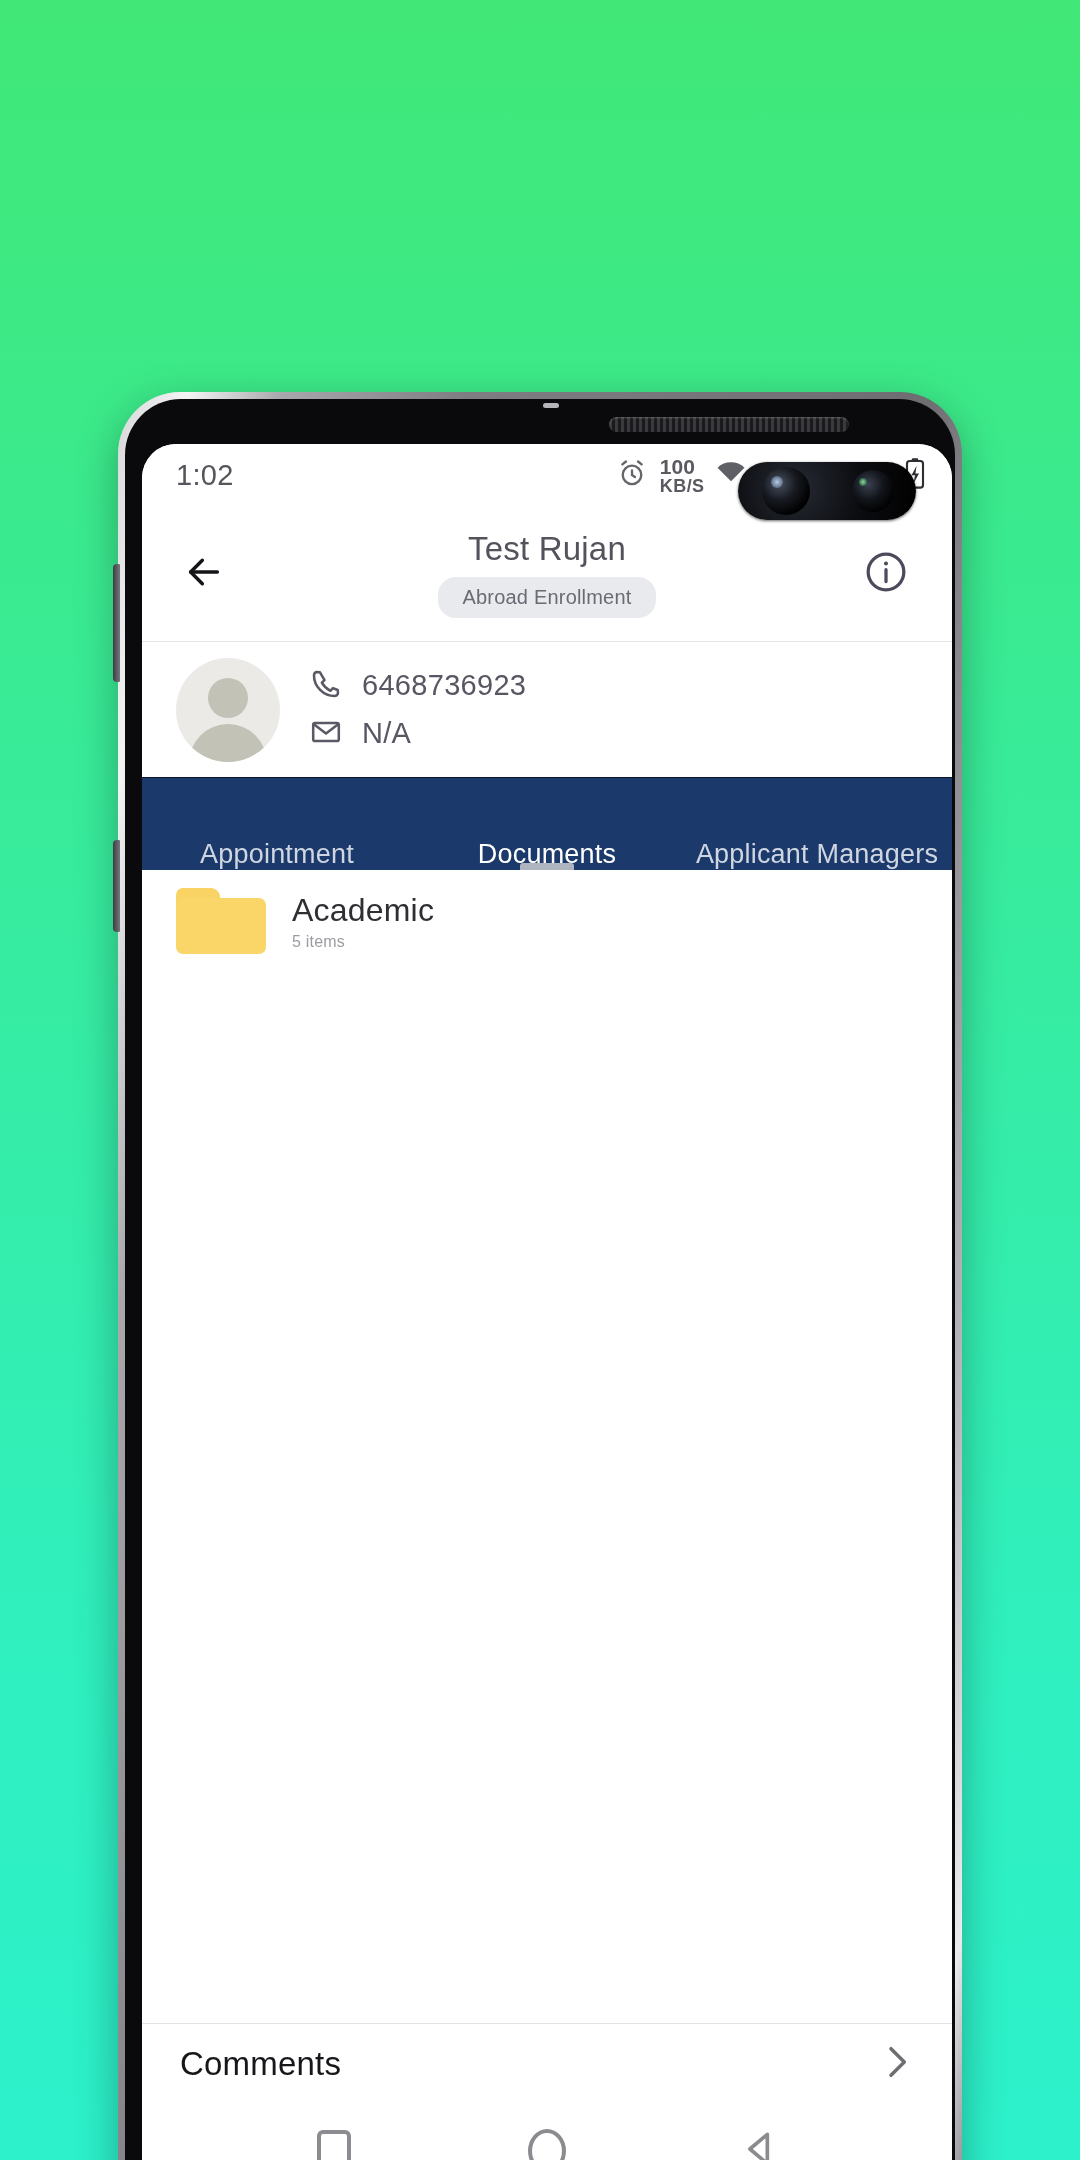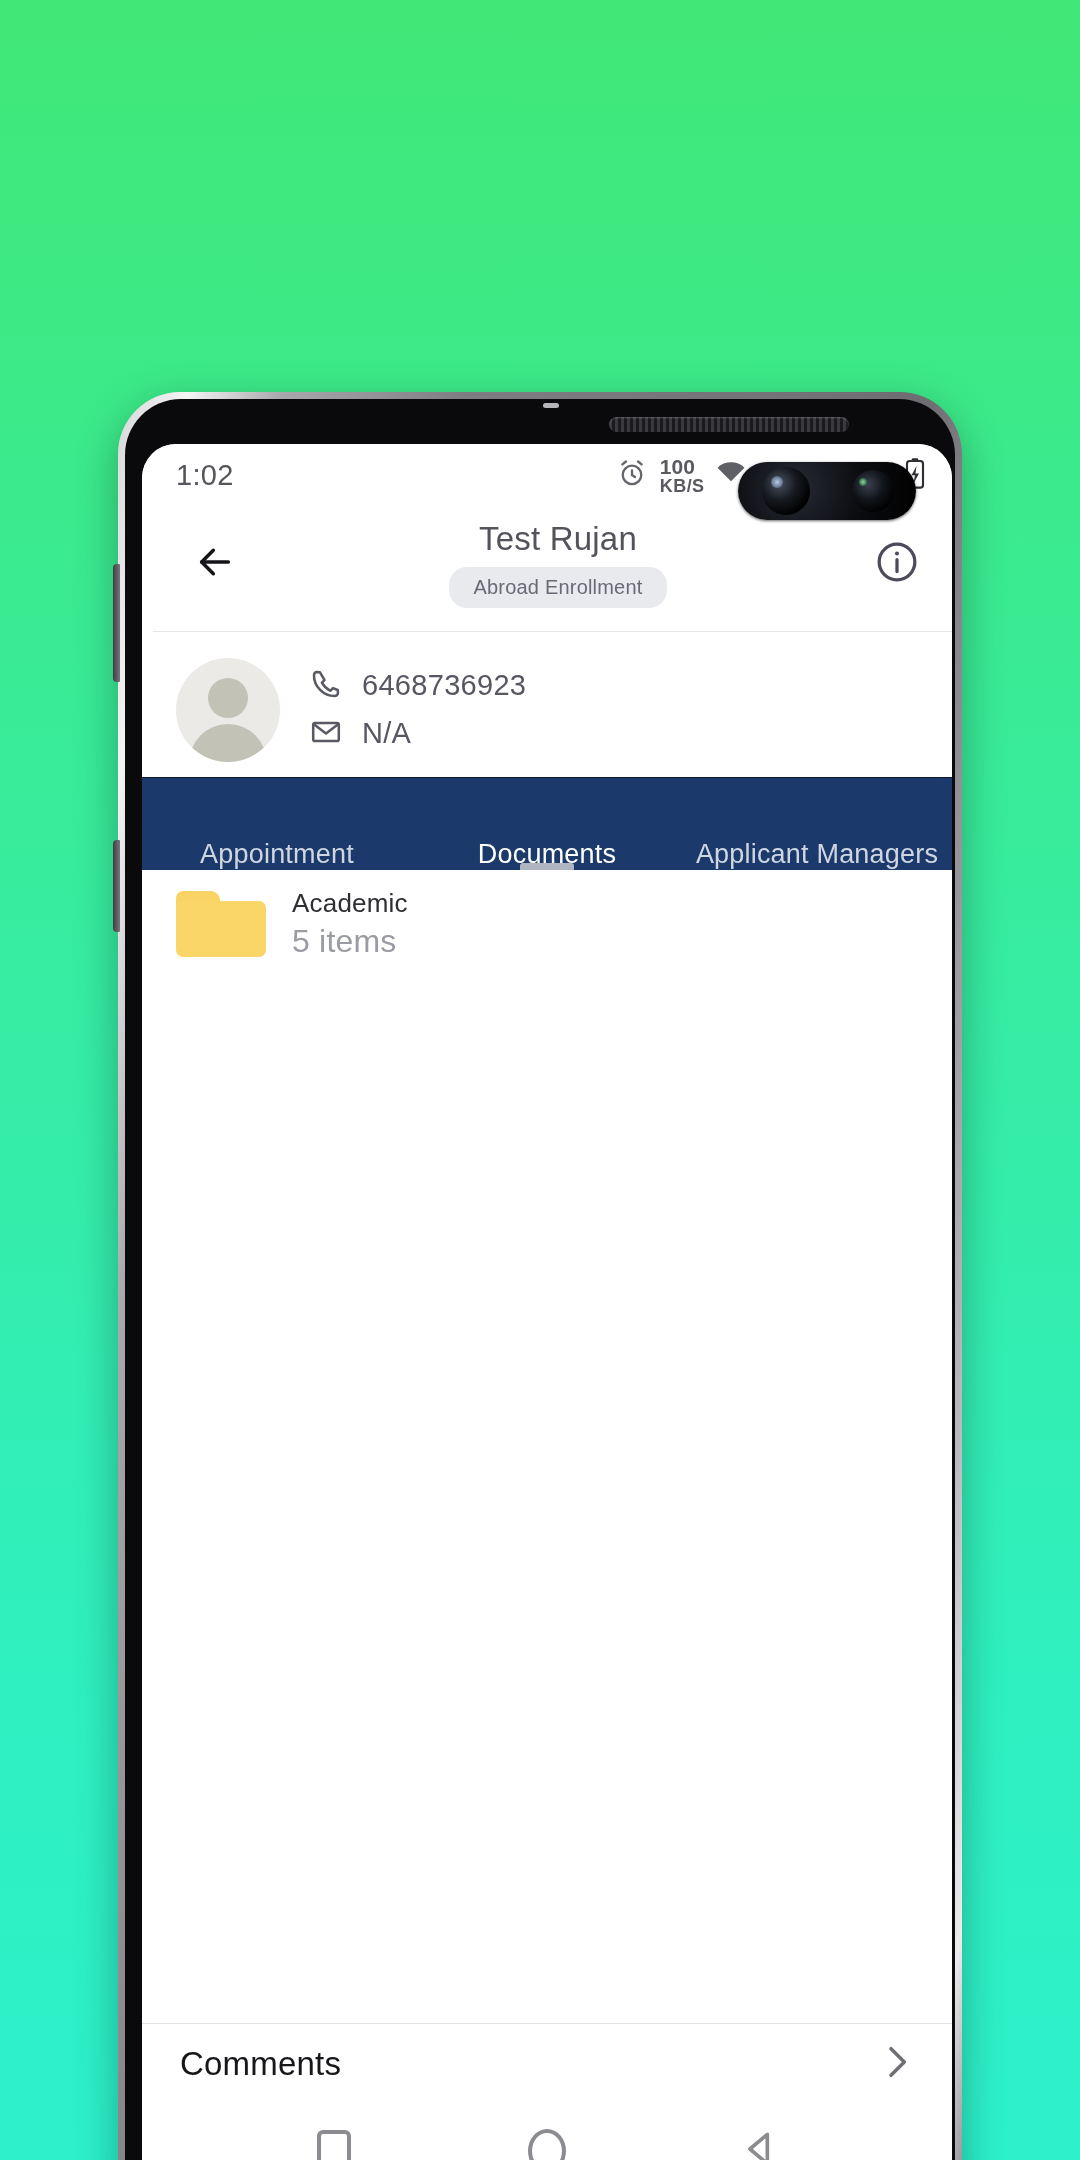--- a/index.html
+++ b/index.html
@@ -73,22 +73,22 @@
   }
   .status-time{ font-size:29px; color:#55555b; letter-spacing:.3px; }
   .status-right{ display:flex; align-items:center; gap:11px; }
   .net-speed{ display:flex; flex-direction:column; align-items:flex-start; line-height:1; margin-left:2px; }
   .net-speed .v{ font-size:21px; font-weight:bold; color:#5a5a60; }
   .net-speed .u{ font-size:18px; font-weight:bold; color:#5a5a60; letter-spacing:.4px; }
   .batt-pct{ font-size:27px; color:#2e2e33; letter-spacing:-.5px; }
 
   
   .app-bar{
-    position:absolute; left:0; top:52px; width:100%; height:136px;
-    background:#fff; border-bottom:1px solid #e6e6e9; z-index:10;margin-left:11px;
+    position:absolute; left:0; top:62px; width:100%; height:136px;
+    background:#fff; border-bottom:1px solid #e6e6e9; z-index:10;
   }
   .back-btn{
     position:absolute; left:34px; top:50%; transform:translateY(-50%);
     width:56px; height:56px; display:flex; align-items:center; justify-content:center;
   }
   .app-bar-center{
     position:absolute; left:50%; top:50%; transform:translate(-50%,-50%);
     display:flex; flex-direction:column; align-items:center; gap:9px; width:480px;
   }
   .app-title{ font-size:33px; color:#53535c; letter-spacing:.2px; }
@@ -143,22 +143,22 @@
   .folder-icon{ position:relative; width:90px; height:66px; flex:0 0 auto; }
   .folder-icon .tab-top{
     position:absolute; left:0; top:0; width:44px; height:16px;
     background:#f9d364; border-radius:7px 9px 0 0;
   }
   .folder-icon .body{
     position:absolute; left:0; top:10px; width:90px; height:56px;
     background:#fad568; border-radius:7px;
   }
   .folder-text{ display:flex; flex-direction:column; gap:4px; }
-  .folder-name{ font-size:26px; color:#2e2e33; letter-spacing:.2px; }
-  .folder-sub{ font-size:32px; color:#9b9ba3; letter-spacing:.2px; }
+  .folder-name{ font-size:32px; color:#2e2e33; letter-spacing:.2px; }
+  .folder-sub{ font-size:16px; color:#9b9ba3; letter-spacing:.2px; }
 
   
   .comments-bar{
     position:absolute; left:0; bottom:96px; width:100%; height:80px;
     background:#fff; border-top:1px solid #e2e2e6;
     display:flex; align-items:center; justify-content:space-between;
     padding:0 36px 0 38px;
   }
   .comments-label{ font-size:33px; color:#17171b; letter-spacing:.2px; }
 

